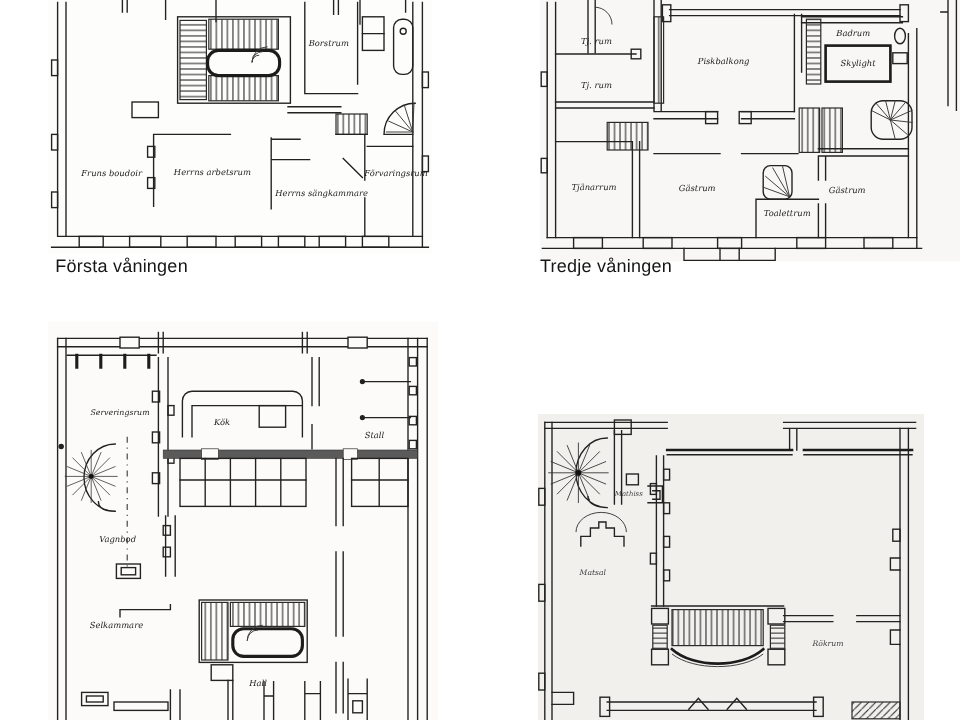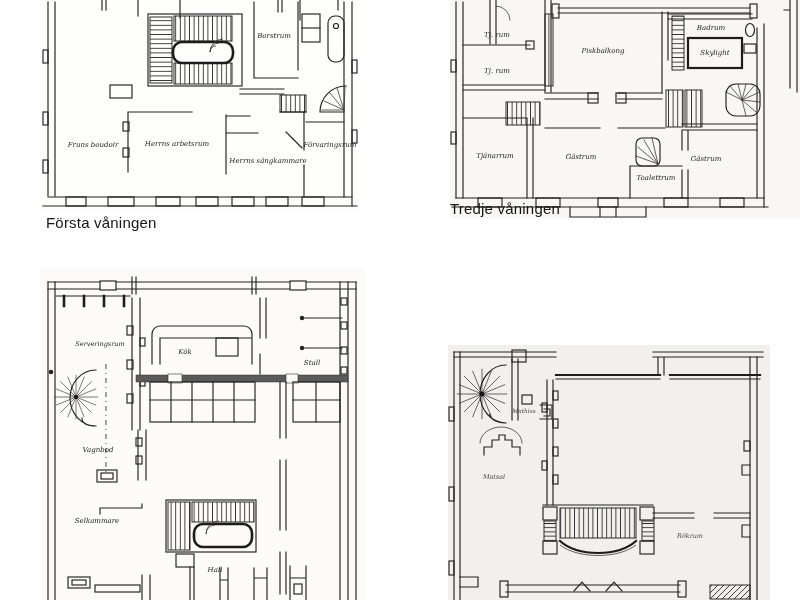--- a/index.html
+++ b/index.html
@@ -148,21 +148,21 @@
       <text class="lbl" x="47" y="73">Tj. rum</text>
       <text class="lbl" x="153" y="53">Piskbalkong</text>
       <text class="lbl" x="261" y="30">Badrum</text>
       <text class="lbl" x="265" y="55">Skylight</text>
       <text class="lbl" x="45" y="158">Tjänarrum</text>
       <text class="lbl" x="131" y="159">Gästrum</text>
       <text class="lbl" x="206" y="180">Toalettrum</text>
       <text class="lbl" x="256" y="161">Gästrum</text>
     </g>
   </svg>
-  <div class="caption" style="left:450px;top:200px">Tredje våningen</div>
+  <div class="caption" style="left:450px;top:214px">Tredje våningen</div>
 
   <svg class="plan" style="left:40px;top:268px;width:325px;height:332px" viewBox="0 0 325 332">
     <defs>
       <pattern id="p3vh" width="4.6" height="12" patternUnits="userSpaceOnUse">
         <line x1="2.3" y1="0" x2="2.3" y2="12" stroke="#2a2a2a" stroke-width="0.9"></line>
       </pattern>
       <g id="spk3" stroke="#333" stroke-width="0.7">
         <path d="M0 0 L24 0 M0 0 L22 9 M0 0 L17 17 M0 0 L9 22 M0 0 L0 24 M0 0 L-9 22 M0 0 L-17 17 M0 0 L-22 9 M0 0 L-24 0 M0 0 L-22 -9 M0 0 L-17 -17 M0 0 L-9 -22 M0 0 L0 -24 M0 0 L9 -22 M0 0 L17 -17 M0 0 L22 -9"></path>
       </g>
     </defs>

